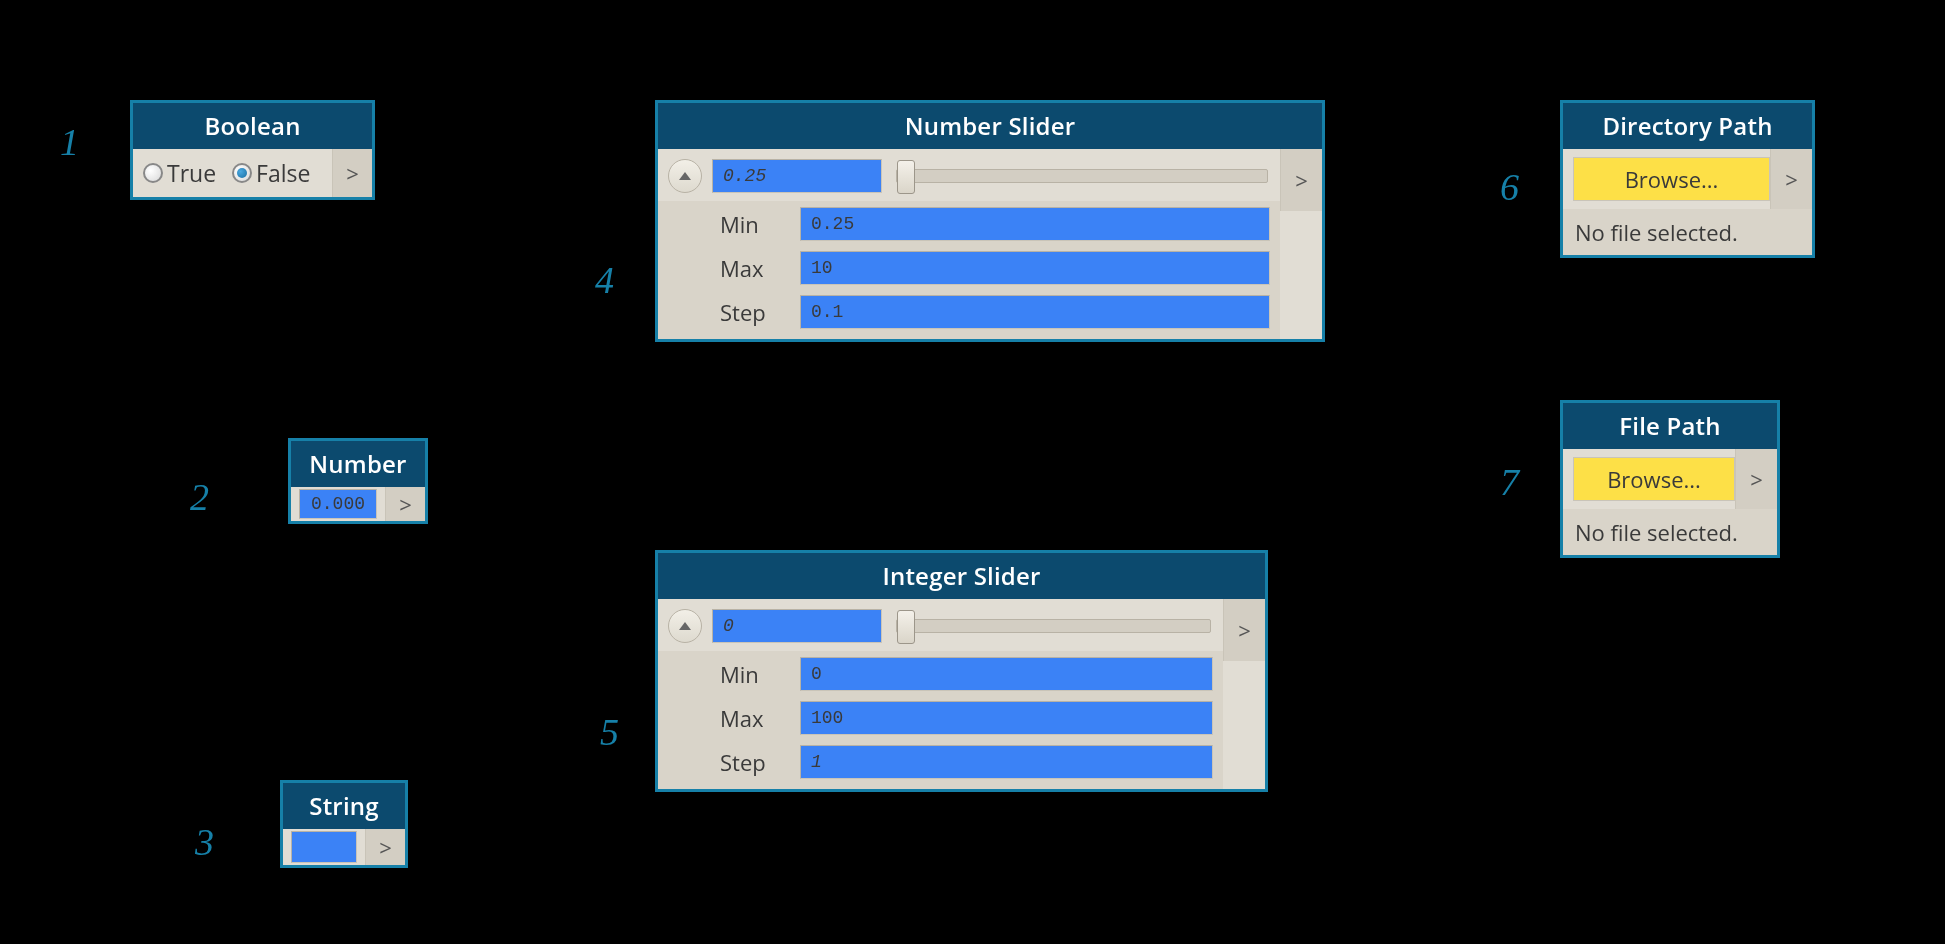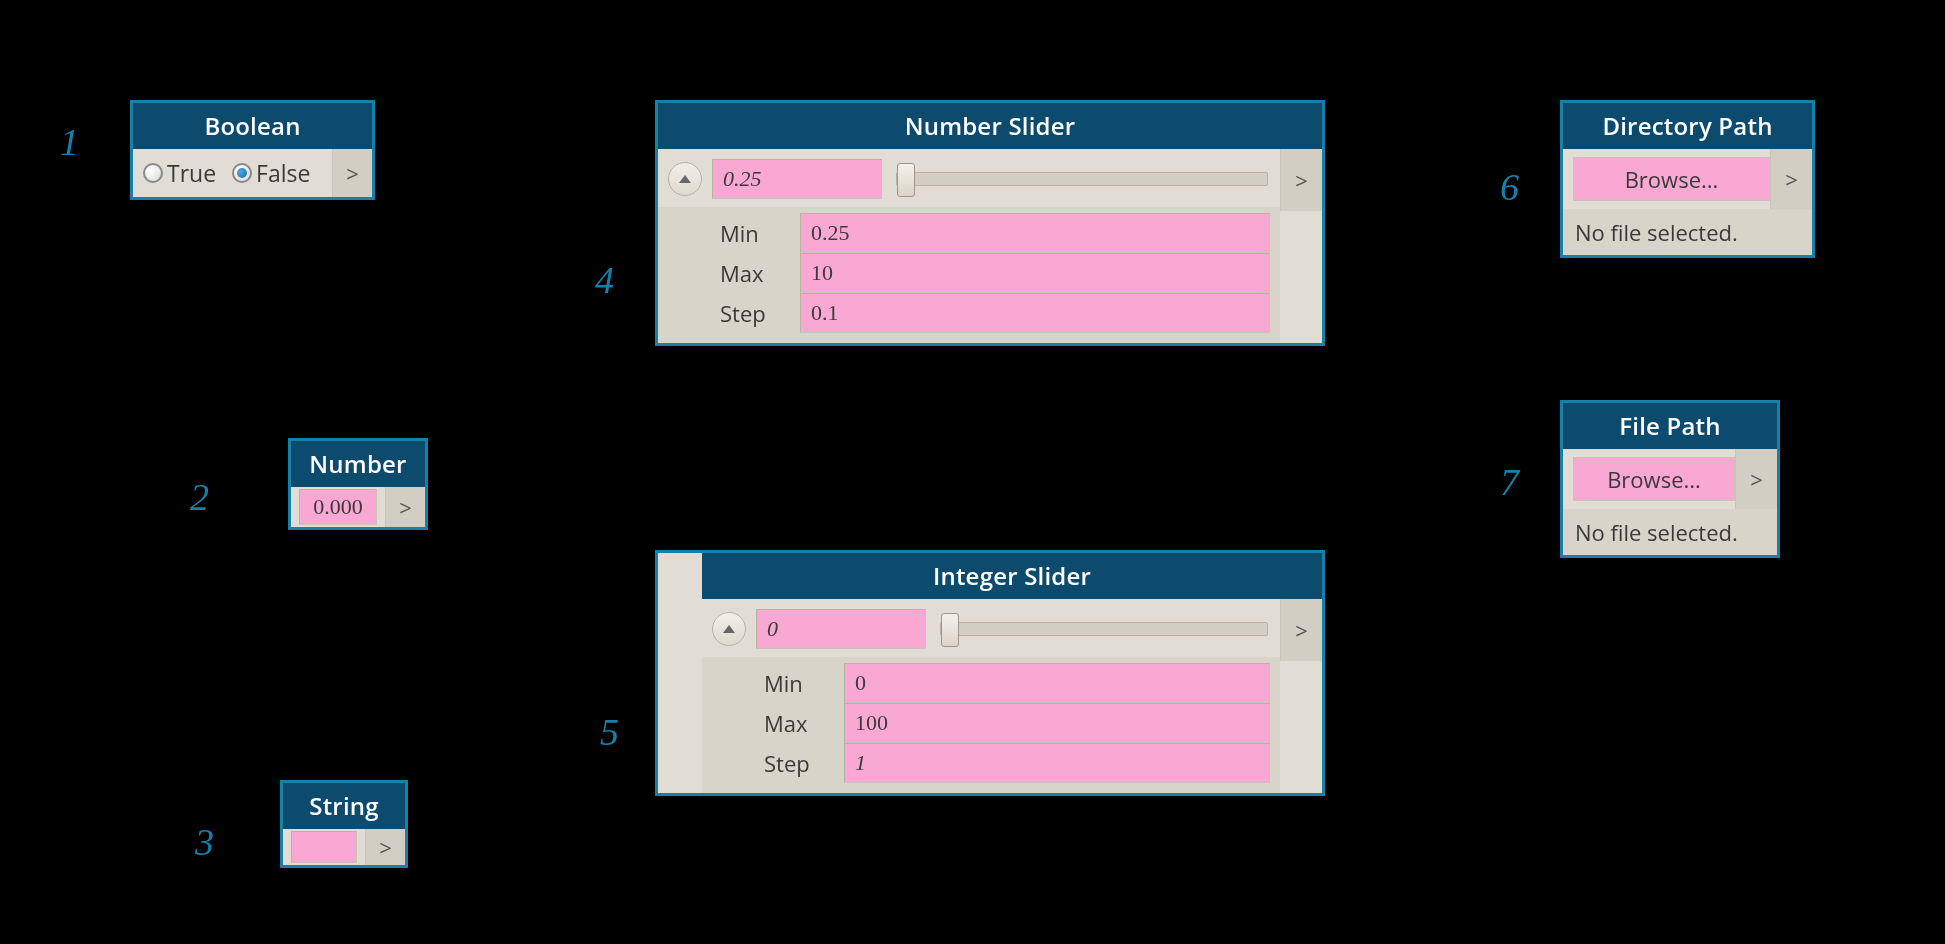--- a/index.html
+++ b/index.html
@@ -81,28 +81,28 @@
   .radio.selected .dot::after {
     content: "";
     position: absolute;
     left: 50%; top: 50%;
     width: 10px; height: 10px;
     border-radius: 50%;
     background: radial-gradient(circle at 35% 35%, #4aa8e0, #1a6fa3);
     transform: translate(-50%, -50%);
   }
   .text-input {
-    background: #f9a8d4;
+    background: #3b82f6;
     border: 1px solid #c9c4b8;
     border-top-color: #b8b2a5;
     border-left-color: #b8b2a5;
     padding: 6px 10px;
-    font-size: 22px;
-    color: #3a3a3a;
-    font-family: Liberation Serif, serif;
+    font-size: 18px;
+    color: #3a3a3a;
+    font-family: Liberation Mono, monospace;
   }
   .text-input.italic { font-style: italic; }
   .number-body { padding: 2px 8px; text-align: center; }
   .expand-btn {
     width: 34px; height: 34px;
     border-radius: 50%;
     border: 1px solid #b8b2a5;
     background: linear-gradient(to bottom, #f2efe7, #dedacf);
     display: flex;
     align-items: center;
@@ -146,36 +146,37 @@
     border-radius: 3px;
   }
   .params {
     background: #d9d4c9;
     padding: 6px 10px 10px 62px;
   }
   .param-row {
     display: flex;
     align-items: center;
     gap: 18px;
+    margin-top: 10px;
   }
   .param-row:first-child { margin-top: 0; }
   .param-label {
     width: 62px;
     flex: none;
     font-size: 22px;
     color: #3a3a3a;
   }
   .param-row .text-input { flex: 1; }
   .browse-body {
     display: flex;
     align-items: stretch;
   }
   .browse-btn {
     flex: 1;
-    background: #f9a8d4;
+    background: #fde047;
     border: 1px solid #c9c4b8;
     margin: 8px 0 8px 10px;
     text-align: center;
     padding: 6px 8px;
     cursor: pointer;
     font-size: 22px;
     color: #3a3a3a;
   }
   .status-row {
     background: #d9d4c9;
@@ -259,21 +260,21 @@
           <div class="param-row">
             <div class="param-label">Step</div>
             <div class="text-input">0.1</div>
           </div>
         </div>
       </div>
       <div class="out-port" style="align-self:flex-start; height:62px; margin-top:0;">&gt;</div>
     </div>
   </div>
 
-  <div class="node" style="left:655px; top:550px; width:670px;padding-left:44px;">
+  <div class="node" style="left:655px; top:550px; width:613px;">
     <div class="node-title">Integer Slider</div>
     <div style="display:flex;">
       <div style="flex:1;">
         <div class="slider-row">
           <div class="expand-btn">
             <div class="chev"></div>
           </div>
           <div class="text-input italic slider-val">0</div>
           <div class="slider-track">
             <div class="slider-thumb"></div>

